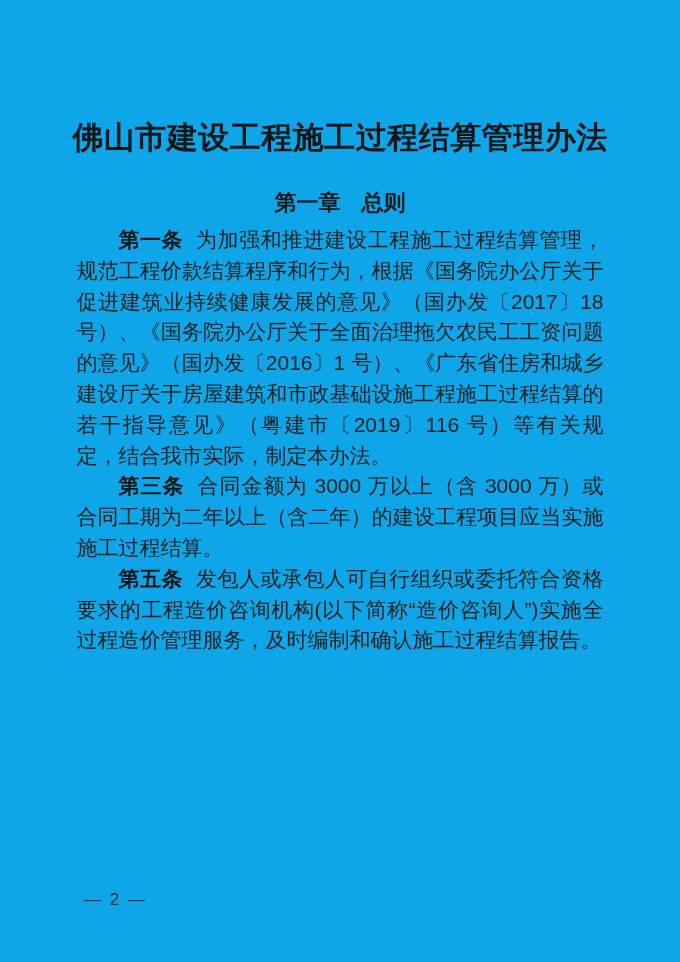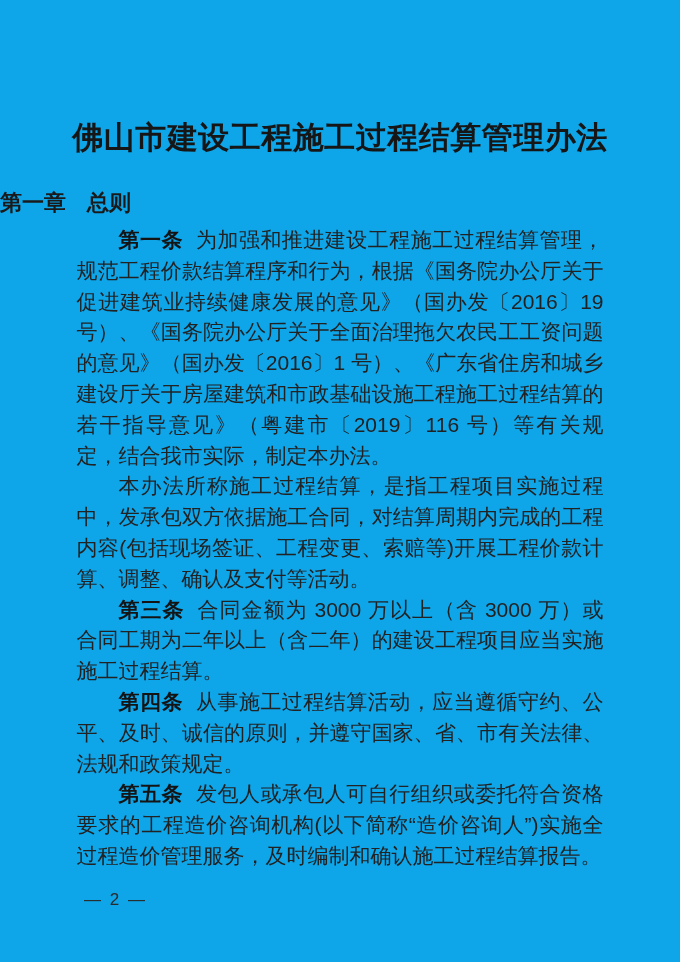--- a/index.html
+++ b/index.html
@@ -22,21 +22,21 @@
     padding-top: 117px;
     text-align: center;
     font-size: 31px;
     line-height: 42px;
     font-weight: 700;
     letter-spacing: 0.5px;
     color: #161616;
   }
   .chapter-heading {
     margin: 30px 0 0 0;
-    text-align: left;
+    text-align: center;
     font-size: 22px;
     line-height: 27px;
     font-weight: 700;
     color: #1a1a1a;
   }
   .chapter-heading .chapter-number {
     margin-right: 0.95em;
   }
   .content {
     width: 527px;
@@ -71,22 +71,20 @@
 
 <div class="page">
 
   <h1 class="doc-title">佛山市建设工程施工过程结算管理办法</h1>
 
   <h2 class="chapter-heading">
     <span class="chapter-number">第一章</span><span>总则</span>
   </h2>
 
   <div class="content">
-    <p><span class="lead">第一条</span><span>为加强和推进建设工程施工过程结算管理，规范工程价款结算程序和行为，根据《国务院办公厅关于促进建筑业持续健康发展的意见》（国办发〔2016〕19 号）、《国务院办公厅关于全面治理拖欠农民工工资问题的意见》（国办发〔2016〕1 号）、《广东省住房和城乡建设厅关于房屋建筑和市政基础设施工程施工过程结算的若干指导意见》（粤建市〔2019〕116 号）等有关规定，结合我市实际，制定本办法。</span></p>
-    <p><span class="lead"></span><span>本办法所称施工过程结算，是指工程项目实施过程中，发承包双方依据施工合同，对结算周期内完成的工程内容(包括现场签证、工程变更、索赔等)开展工程价款计算、调整、确认及支付等活动。</span></p>
+    <p><span class="lead">第一条</span><span>为加强和推进建设工程施工过程结算管理，规范工程价款结算程序和行为，根据《国务院办公厅关于促进建筑业持续健康发展的意见》（国办发〔2017〕18 号）、《国务院办公厅关于全面治理拖欠农民工工资问题的意见》（国办发〔2016〕1 号）、《广东省住房和城乡建设厅关于房屋建筑和市政基础设施工程施工过程结算的若干指导意见》（粤建市〔2019〕116 号）等有关规定，结合我市实际，制定本办法。</span></p>
     <p><span class="lead">第三条</span><span>合同金额为 3000 万以上（含 3000 万）或合同工期为二年以上（含二年）的建设工程项目应当实施施工过程结算。</span></p>
-    <p><span class="lead">第四条</span><span>从事施工过程结算活动，应当遵循守约、公平、及时、诚信的原则，并遵守国家、省、市有关法律、法规和政策规定。</span></p>
     <p><span class="lead">第五条</span><span>发包人或承包人可自行组织或委托符合资格要求的工程造价咨询机构(以下简称“造价咨询人”)实施全过程造价管理服务，及时编制和确认施工过程结算报告。</span></p>
   </div>
 
   <div class="page-number">— 2 —</div>
 
 </div>
 
 </body></html>

